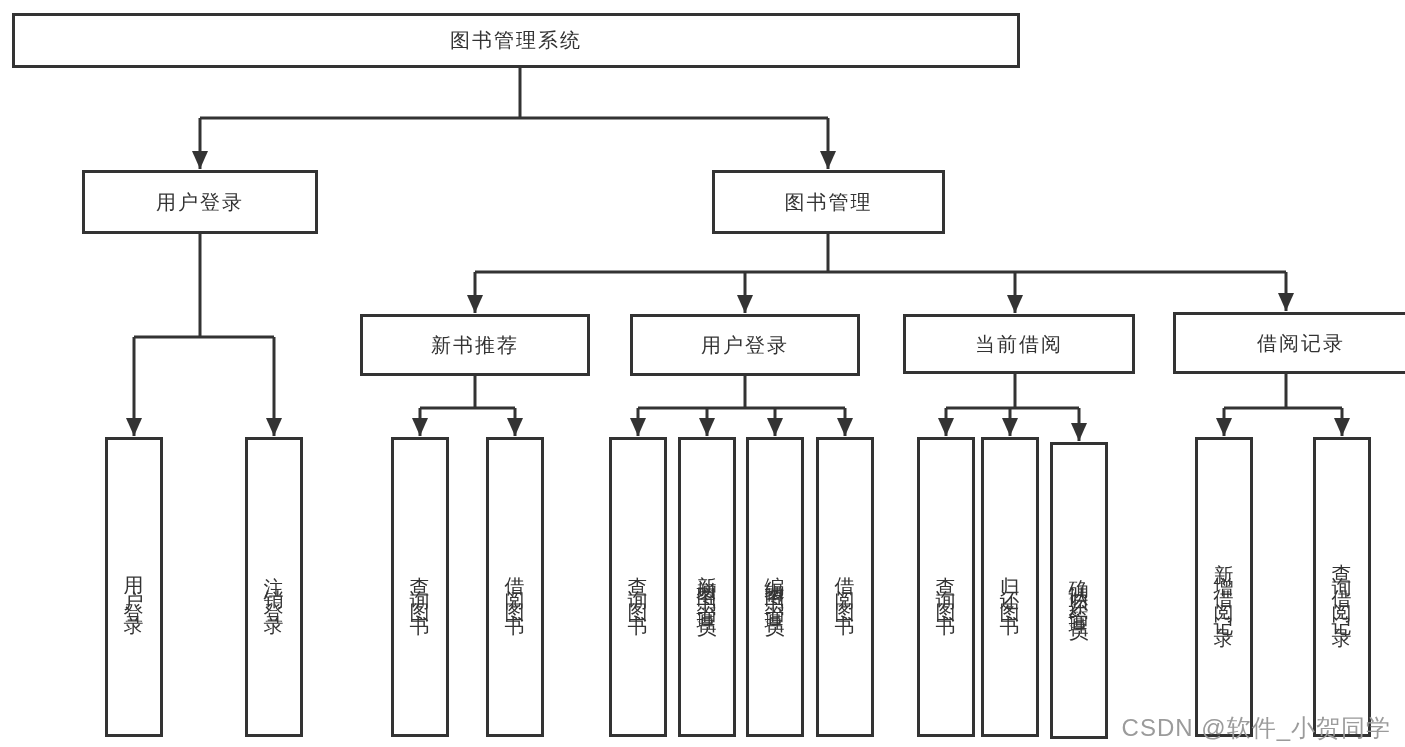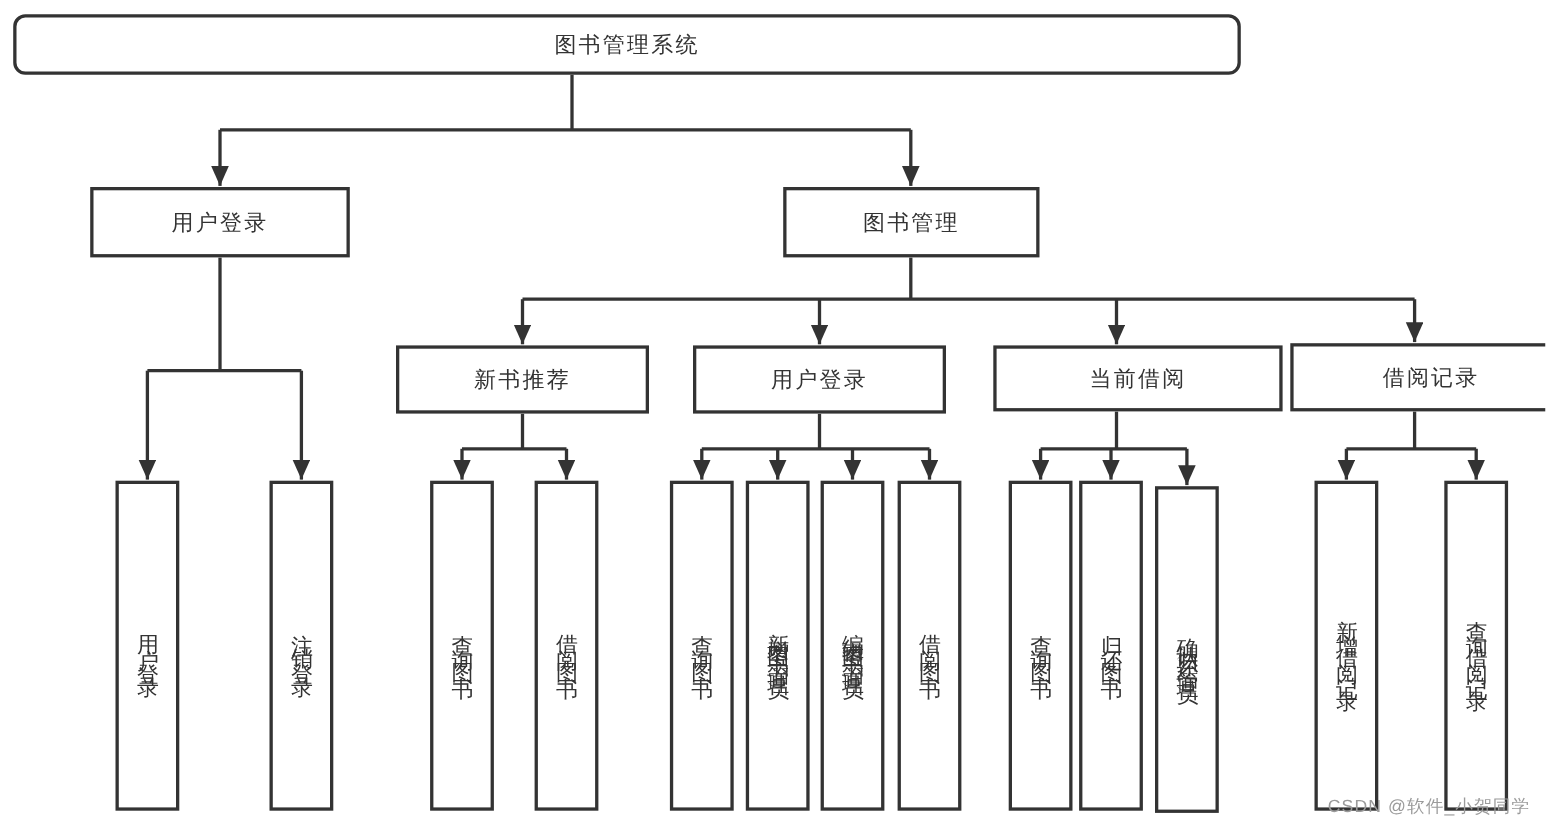--- a/index.html
+++ b/index.html
@@ -21,21 +21,21 @@
     display:flex;align-items:center;justify-content:center;
   }
   .hnode span{font-size:20px;letter-spacing:2px;white-space:nowrap;}
   .leaf span{
     writing-mode:vertical-rl;text-orientation:mixed;
     font-size:20px;line-height:1;letter-spacing:13px;white-space:nowrap;
   }
   .leaf.long span{letter-spacing:6px;}
   .watermark{
     position:absolute;z-index:2;right:14px;bottom:3px;
-    font-size:16px;color:var(--watermark);letter-spacing:1px;white-space:nowrap;
+    font-size:24px;color:var(--watermark);letter-spacing:1px;white-space:nowrap;
   }
 </style>
 </head>
 <body>
 
 <div class="canvas">
 
   <svg class="wires" width="1405" height="747" viewBox="0 0 1405 747" aria-hidden="true">
     <defs>
       <marker id="arrow" markerUnits="userSpaceOnUse" markerWidth="20" markerHeight="18" refX="18" refY="8" orient="auto">
@@ -77,38 +77,38 @@
     <line x1="946" y1="408" x2="946" y2="436" marker-end="url(#arrow)"></line>
     <line x1="1010" y1="408" x2="1010" y2="436" marker-end="url(#arrow)"></line>
     <line x1="1079" y1="408" x2="1079" y2="441" marker-end="url(#arrow)"></line>
 
     <path d="M1286,374 V408"></path>
     <path d="M1224,408 H1342"></path>
     <line x1="1224" y1="408" x2="1224" y2="436" marker-end="url(#arrow)"></line>
     <line x1="1342" y1="408" x2="1342" y2="436" marker-end="url(#arrow)"></line>
   </svg>
 
-  <div class="node hnode" style="left:12px;top:13px;width:1116px;height:55px;border-radius:11px;">
+  <div class="node hnode" style="left:12px;top:13px;width:1008px;height:55px;">
     <span>图书管理系统</span>
   </div>
 
   <div class="node hnode" style="left:82px;top:170px;width:236px;height:64px;">
     <span>用户登录</span>
   </div>
   <div class="node hnode" style="left:712px;top:170px;width:233px;height:64px;">
     <span>图书管理</span>
   </div>
 
   <div class="node hnode" style="left:360px;top:314px;width:230px;height:62px;">
     <span>新书推荐</span>
   </div>
   <div class="node hnode" style="left:630px;top:314px;width:230px;height:62px;">
     <span>用户登录</span>
   </div>
-  <div class="node hnode" style="left:903px;top:314px;width:263px;height:60px;">
+  <div class="node hnode" style="left:903px;top:314px;width:232px;height:60px;">
     <span>当前借阅</span>
   </div>
   <div class="node hnode" style="left:1173px;top:312px;width:256px;height:62px;">
     <span>借阅记录</span>
   </div>
 
   <div class="node leaf" style="left:105px;top:437px;width:58px;height:300px;">
     <span>用户登录</span>
   </div>
   <div class="node leaf" style="left:245px;top:437px;width:58px;height:300px;">

